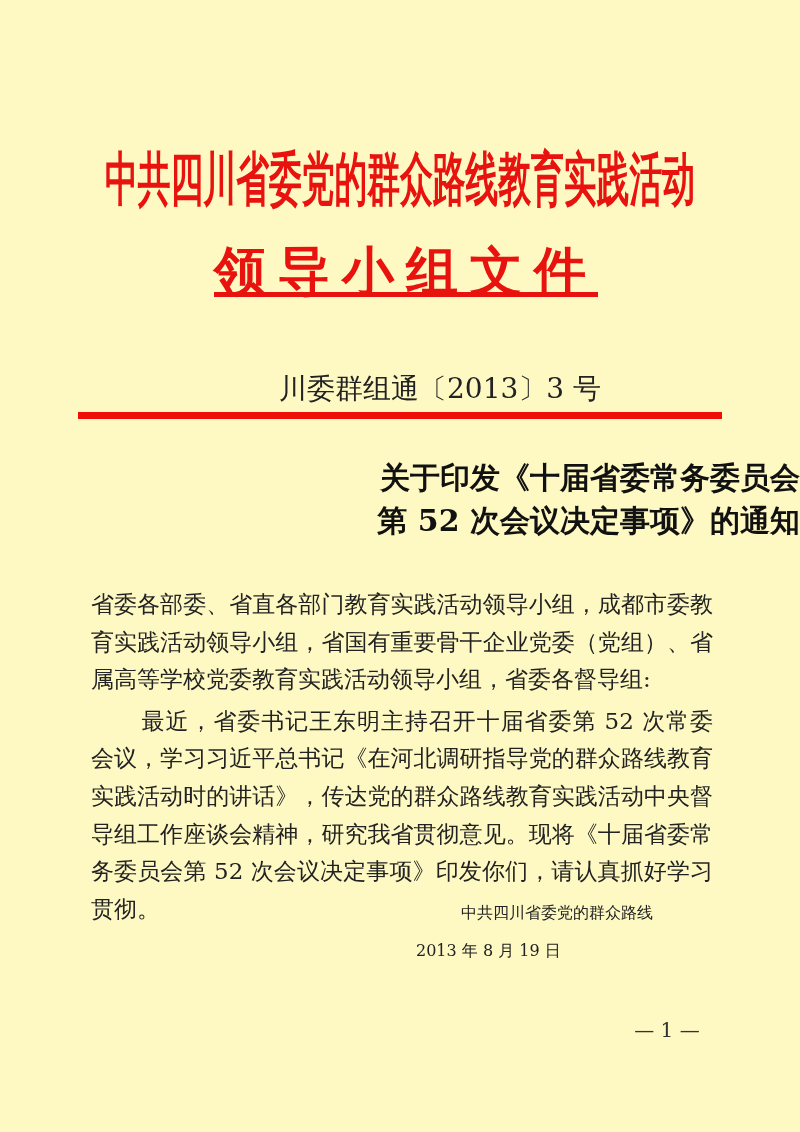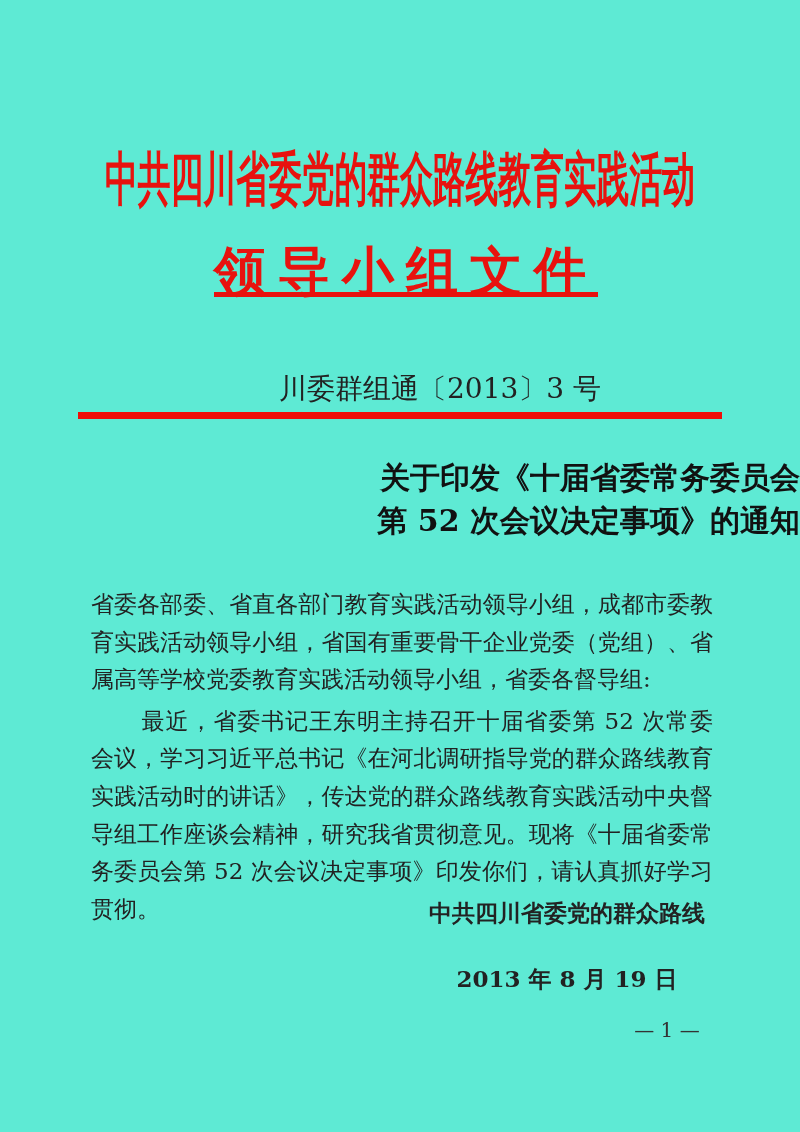--- a/index.html
+++ b/index.html
@@ -4,21 +4,21 @@
 <style>
   html, body {
     margin: 0;
     padding: 0;
     background: #ffffff;
   }
   .page {
     position: relative;
     width: 800px;
     height: 1132px;
-    background: #5eead4;
+    background: #fef9c3;
     overflow: hidden;
     font-family: "DejaVu Serif", "Liberation Serif", serif;
     color: #1c1c1c;
   }
   
   .masthead-line1 {
     position: absolute;
     top: 146px;
     left: 50%;
     margin-left: -530px;
@@ -94,38 +94,35 @@
   .doc-body p {
     margin: 4px;
   }
   .doc-body p.indent {
     text-indent: 2.2em;
   }
   
   .signature {
     position: absolute;
     top: 894px;
-    left: 426px;
+    left: 416px;
     width: 282px;
-    font-size: 23px;
+    font-size: 16px;
     line-height: 37.6px;
     color: #222222;
-    font-weight: bold;
   }
   .signature .sig-line1 {
     text-align: center;
     white-space: nowrap;
   }
   .signature .sig-line2 {
     text-align: justify;
     text-align-last: justify;
   }
   .signature .sig-date {
-    text-align: center;
-    margin-top: 28px;
   }
   
   .page-number {
     position: absolute;
     top: 1018px;
     left: 622px;
     width: 90px;
     text-align: center;
     font-size: 20px;
     line-height: 24px;

